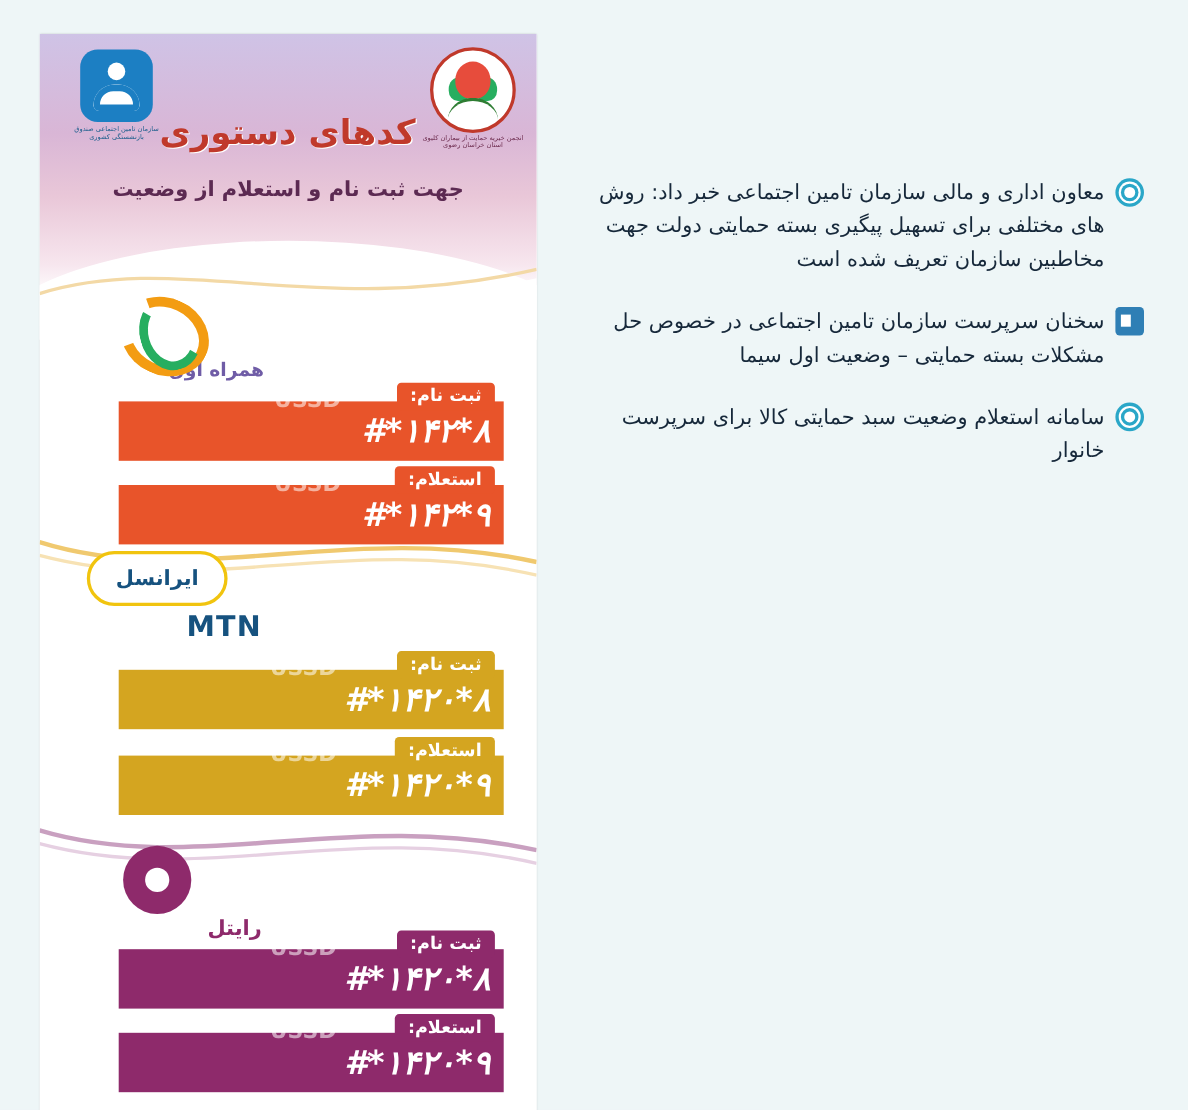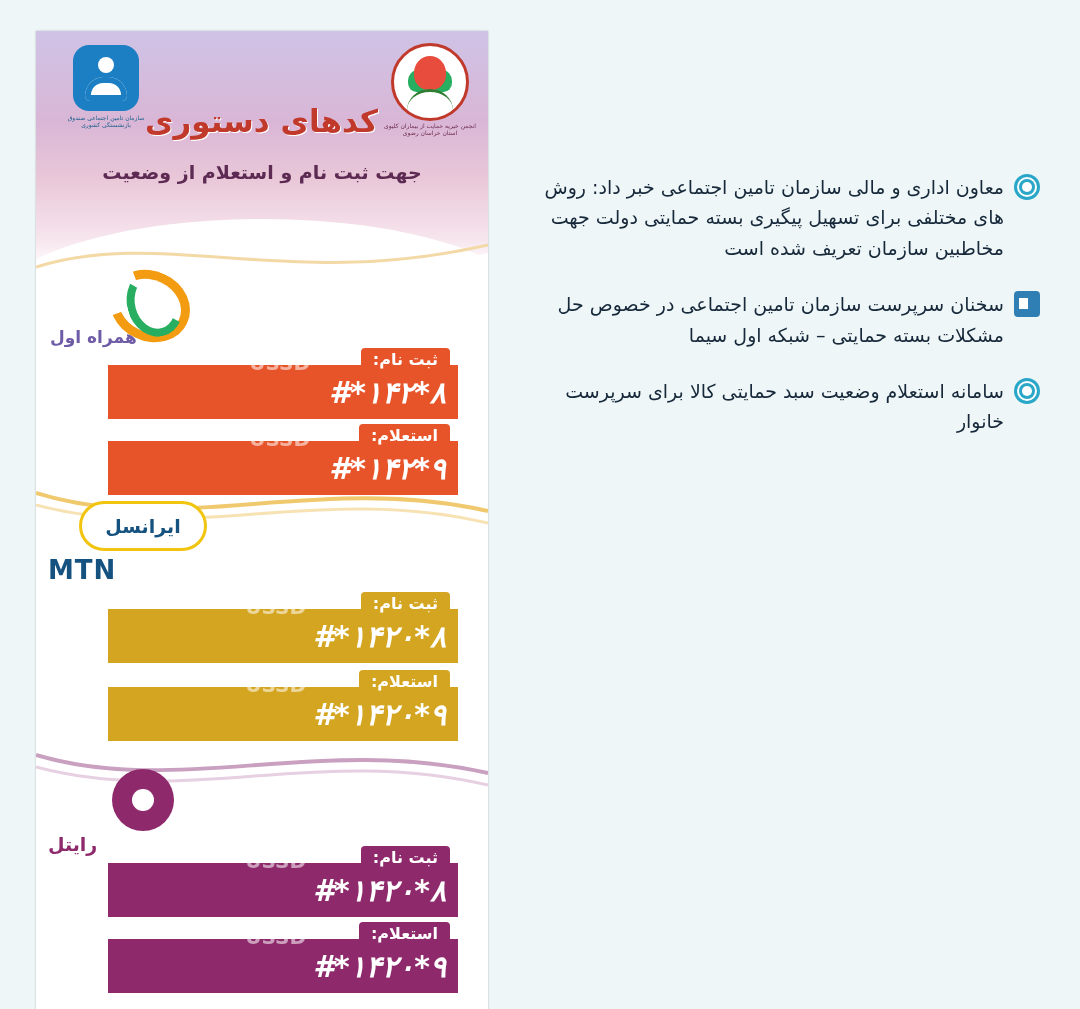--- a/index.html
+++ b/index.html
@@ -175,21 +175,21 @@
   .wave {
     position: absolute;
     left: 0;
     width: 100%;
     height: 70px;
     pointer-events: none;
   }
 
   .op-logo {
     position: absolute;
-    text-align: left;
+    text-align: right;
   }
 
   
   .mci { right: 248px; top: 236px; width: 190px; height: 92px; }
   .mci .swirl {
     width: 96px; height: 62px; margin: 0 auto;
     position: relative;
   }
   .mci .swirl:before {
     content: "";
@@ -289,21 +289,21 @@
   .row-mci   .code-tag { background: #e8542a; }
   .row-iran  .code-bar { background: #d4a520; }
   .row-iran  .code-tag { background: #d4a520; }
   .row-right .code-bar { background: #8e2a6b; }
   .row-right .code-tag { background: #8e2a6b; }
 
   
   .bullets {
     position: absolute;
     right: 40px;
-    top: 172px;
+    top: 160px;
     width: 520px;
     direction: rtl;
   }
   .bullet {
     display: flex;
     flex-direction: row;
     align-items: flex-start;
     margin-bottom: 26px;
   }
   .bullet .ico {
@@ -455,21 +455,21 @@
 
   <div class="bullets">
 
     <div class="bullet">
       <div class="ico ico-audio"></div>
       <div class="txt">معاون اداری و مالی سازمان تامین اجتماعی خبر داد: روش های مختلفی برای تسهیل پیگیری بسته حمایتی دولت جهت مخاطبین سازمان تعریف شده است</div>
     </div>
 
     <div class="bullet">
       <div class="ico ico-video"></div>
-      <div class="txt">سخنان سرپرست سازمان تامین اجتماعی در خصوص حل مشکلات بسته حمایتی – شبکه اول سیما</div>
+      <div class="txt">سخنان سرپرست سازمان تامین اجتماعی در خصوص حل مشکلات بسته حمایتی – وضعیت اول سیما</div>
     </div>
 
     <div class="bullet">
       <div class="ico ico-audio"></div>
       <div class="txt">سامانه استعلام وضعیت سبد حمایتی کالا برای سرپرست خانوار</div>
     </div>
 
   </div>
 
 </div>

